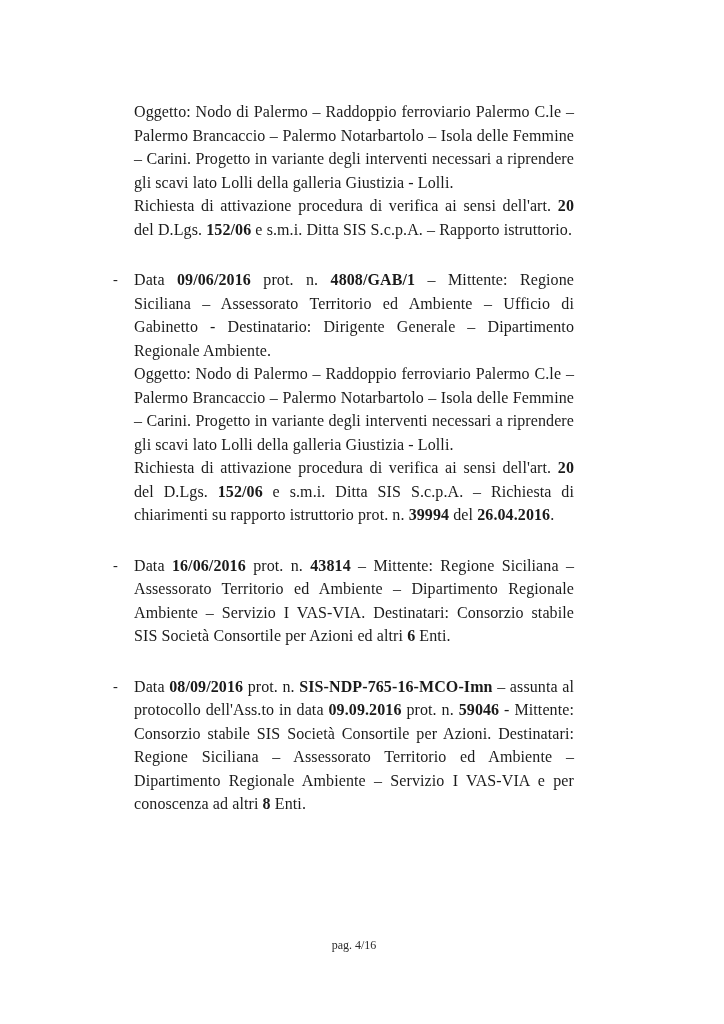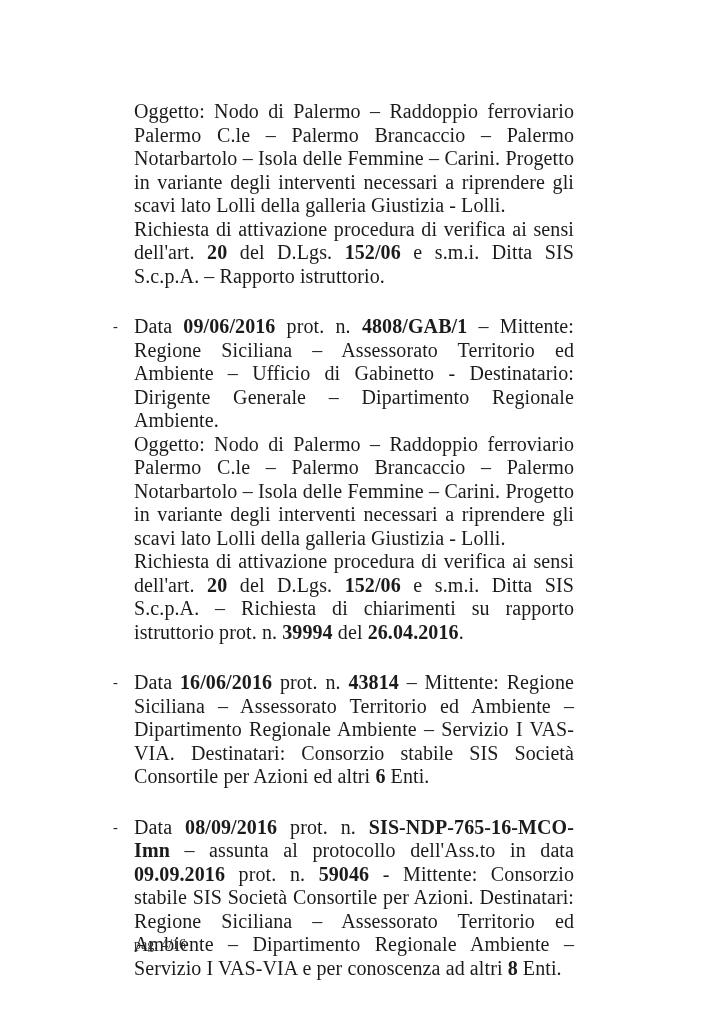--- a/index.html
+++ b/index.html
@@ -29,32 +29,33 @@
   .block:last-child { margin-bottom: 0; }
   .block .marker {
     position: absolute;
     left: -21px;
     top: 0;
     font-size: 14.5px;
     line-height: 23.5px;
   }
   .block p {
     margin: 0;
-    font-size: 20px;
+    font-size: 16px;
     line-height: 23.5px;
     text-align: justify;
     letter-spacing: 0.1px;
   }
   .block .b { font-weight: bold; }
   .footer {
     position: absolute;
     top: 938px;
     left: 134px;
     width: 440px;
-    font-size: 14px;
+    text-align: center;
+    font-size: 12px;
     line-height: 14px;
     color: #2a2a2a;
   }
 </style>
 </head>
 <body>
 
 <div class="page">
   <div class="doc">
       <div class="block">

